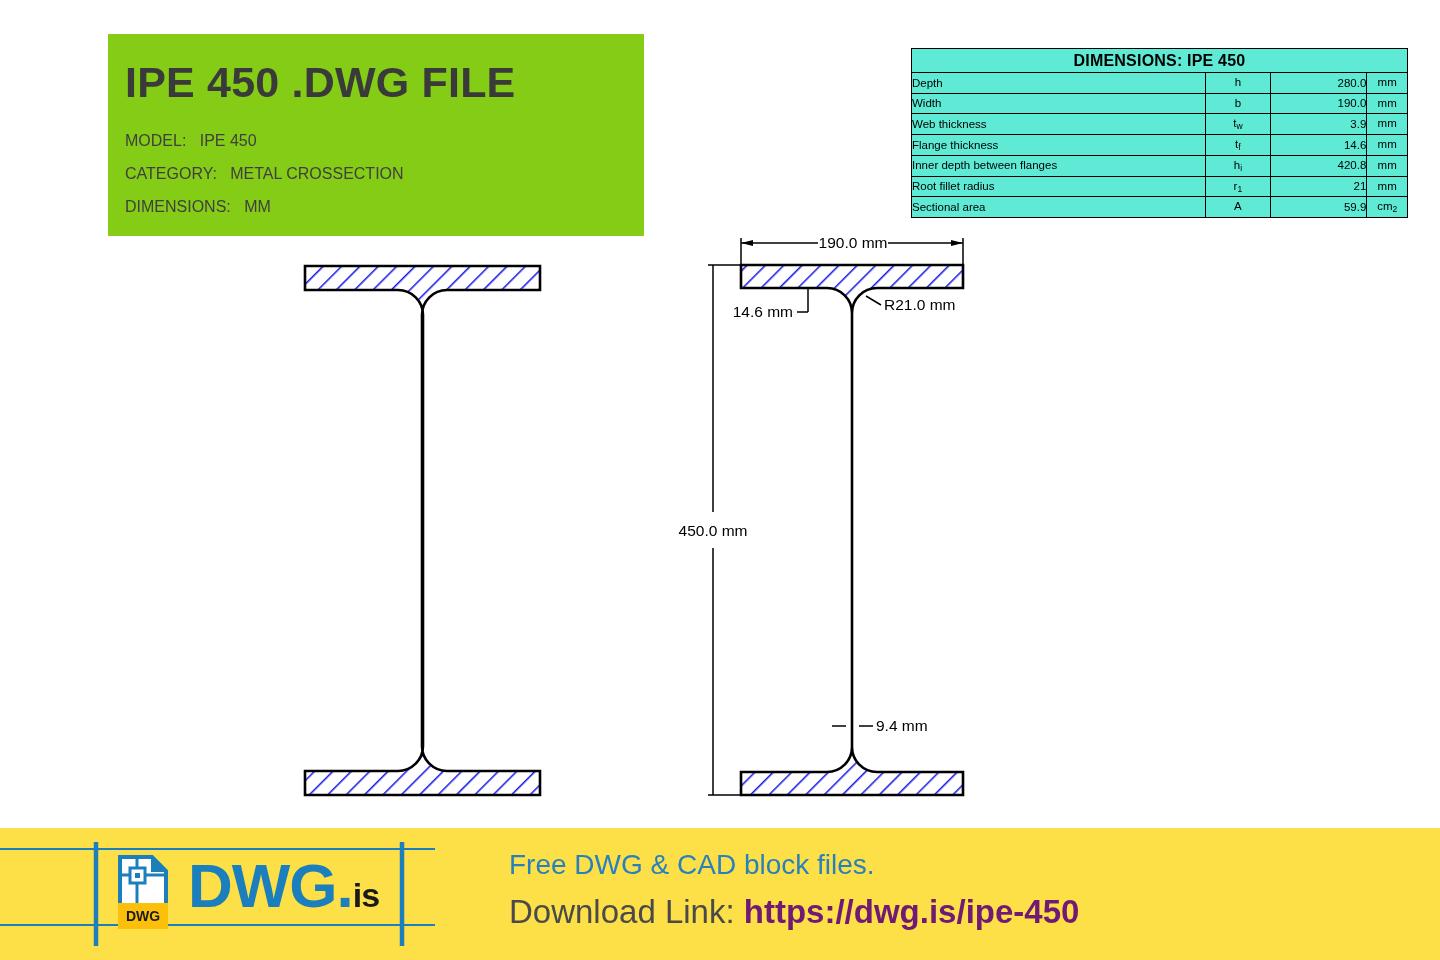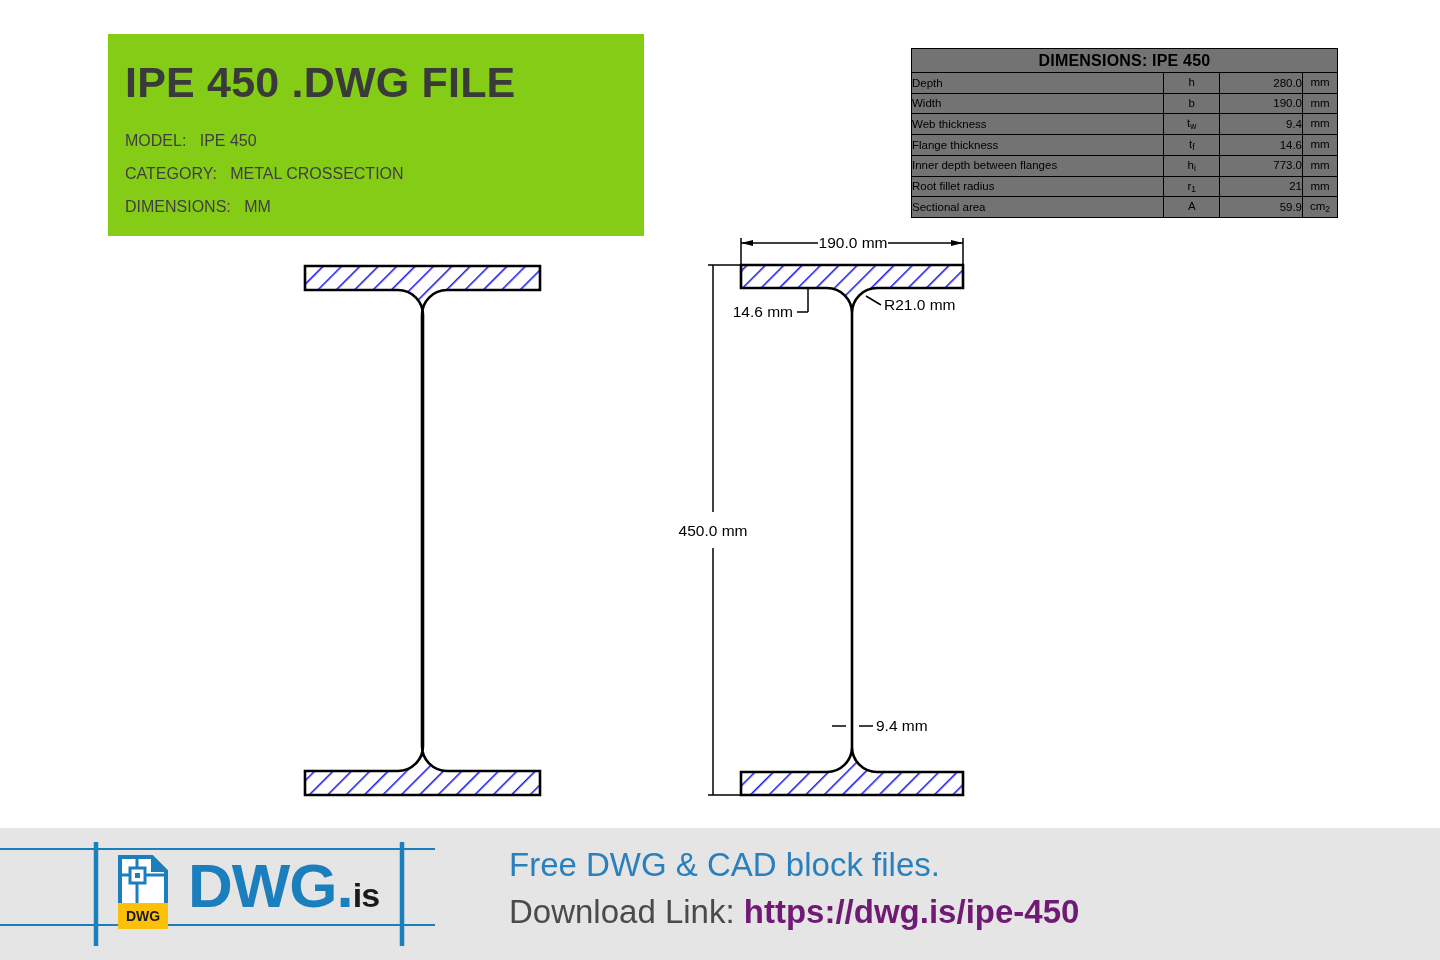--- a/index.html
+++ b/index.html
@@ -46,25 +46,25 @@
   #meta-category { top: 131px; }
   #meta-units    { top: 164px; }
   .meta-label { }
   .meta-value { }
 
   
   #dimensions-table {
     position: absolute;
     left: 911px;
     top: 48px;
-    width: 427px;
+    width: 497px;
     border-collapse: collapse;
     font-size: 11.5px;
     color: #000;
-    background: #737373;
+    background: #5eead4;
   }
   #dimensions-table td, #dimensions-table th {
     border: 1.3px solid #000;
     padding: 0;
     height: 18.7px;
     line-height: 18.7px;
   }
   #dimensions-table thead th {
     font-size: 16px;
     font-weight: bold;
@@ -90,21 +90,21 @@
   }
   #drawing-svg { display: block; }
 
   
   #footer-band {
     position: absolute;
     left: 0;
     top: 828px;
     width: 1440px;
     height: 132px;
-    background: #e5e5e5;
+    background: #fde047;
   }
   #footer-logo {
     position: absolute;
     left: 0;
     top: 0;
     width: 460px;
     height: 132px;
   }
   #brand-wordmark {
     position: absolute;
@@ -120,21 +120,21 @@
   .brand-dot { color: #1b7ebd; }
   .brand-is  { color: #1a1a1a; font-size: 34px; }
 
   #footer-text {
     position: absolute;
     left: 509px;
     top: 843px;
     width: 900px;
   }
   #footer-tagline {
-    font-size: 33px;
+    font-size: 28px;
     color: #2a80bd;
     line-height: 44px;
     white-space: nowrap;
   }
   #footer-download {
     font-size: 33px;
     color: #4a4a4a;
     line-height: 46px;
     white-space: nowrap;
     margin-top: 2px;
@@ -184,33 +184,33 @@
     </tr>
     <tr>
       <td class="c-name">Width</td>
       <td class="c-symbol"><span>b</span><span class="sub"></span></td>
       <td class="c-value">190.0</td>
       <td class="c-unit"><span>mm</span><span class="sup"></span></td>
     </tr>
     <tr>
       <td class="c-name">Web thickness</td>
       <td class="c-symbol"><span>t</span><span class="sub">w</span></td>
-      <td class="c-value">9.4</td>
+      <td class="c-value">3.9</td>
       <td class="c-unit"><span>mm</span><span class="sup"></span></td>
     </tr>
     <tr>
       <td class="c-name">Flange thickness</td>
       <td class="c-symbol"><span>t</span><span class="sub">f</span></td>
       <td class="c-value">14.6</td>
       <td class="c-unit"><span>mm</span><span class="sup"></span></td>
     </tr>
     <tr>
       <td class="c-name">Inner depth between flanges</td>
       <td class="c-symbol"><span>h</span><span class="sub">i</span></td>
-      <td class="c-value">773.0</td>
+      <td class="c-value">420.8</td>
       <td class="c-unit"><span>mm</span><span class="sup"></span></td>
     </tr>
     <tr>
       <td class="c-name">Root fillet radius</td>
       <td class="c-symbol"><span>r</span><span class="sub">1</span></td>
       <td class="c-value">21</td>
       <td class="c-unit"><span>mm</span><span class="sup"></span></td>
     </tr>
     <tr>
       <td class="c-name">Sectional area</td>

